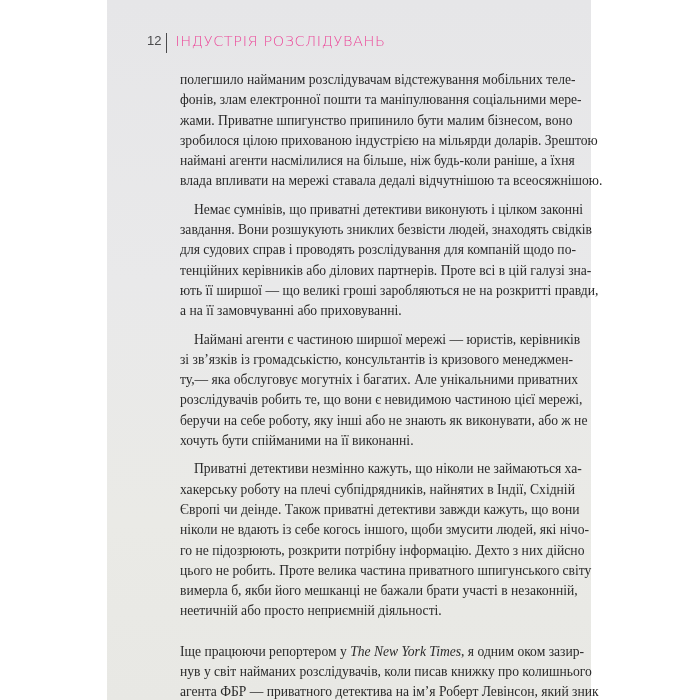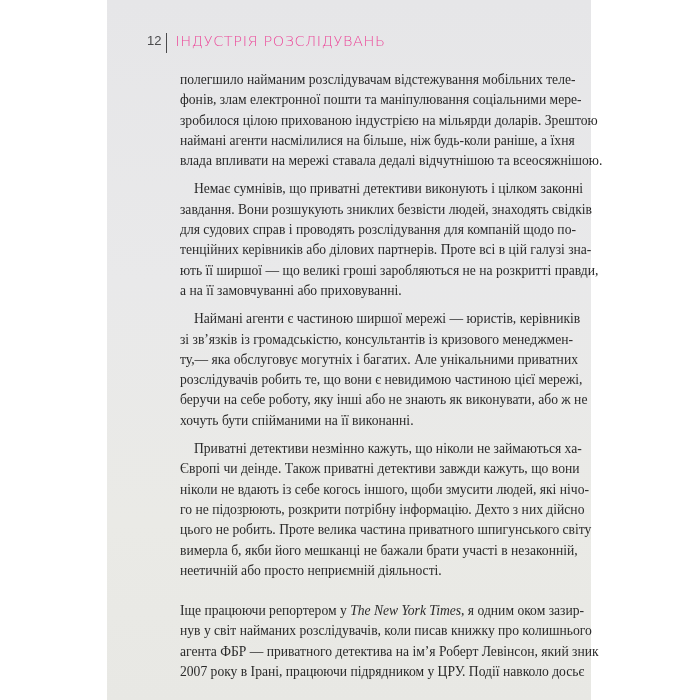--- a/index.html
+++ b/index.html
@@ -37,20 +37,21 @@
 <div class="running-head">
   <span class="page-num">12</span>
   <span class="rule"></span>
   <span class="chapter-title">ІНДУСТРІЯ РОЗСЛІДУВАНЬ</span>
 </div>
 
 <div class="body-text">
   <p class="first">
     <span class="line">полегшило найманим розслідувачам відстежування мобільних теле-</span>
     <span class="line">фонів, злам електронної пошти та маніпулювання соціальними мере-</span>
+    <span class="line">жами. Приватне шпигунство припинило бути малим бізнесом, воно</span>
     <span class="line">зробилося цілою прихованою індустрією на мільярди доларів. Зрештою</span>
     <span class="line">наймані агенти насмілилися на більше, ніж будь-коли раніше, а їхня</span>
     <span class="line">влада впливати на мережі ставала дедалі відчутнішою та всеосяжнішою.</span>
   </p>
   <p class="first">
     <span class="line indent">Немає сумнівів, що приватні детективи виконують і цілком законні</span>
     <span class="line">завдання. Вони розшукують зниклих безвісти людей, знаходять свідків</span>
     <span class="line">для судових справ і проводять розслідування для компаній щодо по-</span>
     <span class="line">тенційних керівників або ділових партнерів. Проте всі в цій галузі зна-</span>
     <span class="line">ють її ширшої — що великі гроші заробляються не на розкритті правди,</span>
@@ -59,20 +60,21 @@
   <p class="first">
     <span class="line indent">Наймані агенти є частиною ширшої мережі — юристів, керівників</span>
     <span class="line">зі зв’язків із громадськістю, консультантів із кризового менеджмен-</span>
     <span class="line">ту,— яка обслуговує могутніх і багатих. Але унікальними приватних</span>
     <span class="line">розслідувачів робить те, що вони є невидимою частиною цієї мережі,</span>
     <span class="line">беручи на себе роботу, яку інші або не знають як виконувати, або ж не</span>
     <span class="line last">хочуть бути спійманими на її виконанні.</span>
   </p>
   <p class="first">
     <span class="line indent">Приватні детективи незмінно кажуть, що ніколи не займаються ха-</span>
+    <span class="line">хакерську роботу на плечі субпідрядників, найнятих в Індії, Східній</span>
     <span class="line">Європі чи деінде. Також приватні детективи завжди кажуть, що вони</span>
     <span class="line">ніколи не вдають із себе когось іншого, щоби змусити людей, які нічо-</span>
     <span class="line">го не підозрюють, розкрити потрібну інформацію. Дехто з них дійсно</span>
     <span class="line">цього не робить. Проте велика частина приватного шпигунського світу</span>
     <span class="line">вимерла б, якби його мешканці не бажали брати участі в незаконній,</span>
     <span class="line last">неетичній або просто неприємній діяльності.</span>
   </p>
   <p class="section-start">
     <span class="line"><span>Іще працюючи репортером у </span><em>The New York Times</em><span>, я одним оком зазир-</span></span>
     <span class="line">нув у світ найманих розслідувачів, коли писав книжку про колишнього</span>

